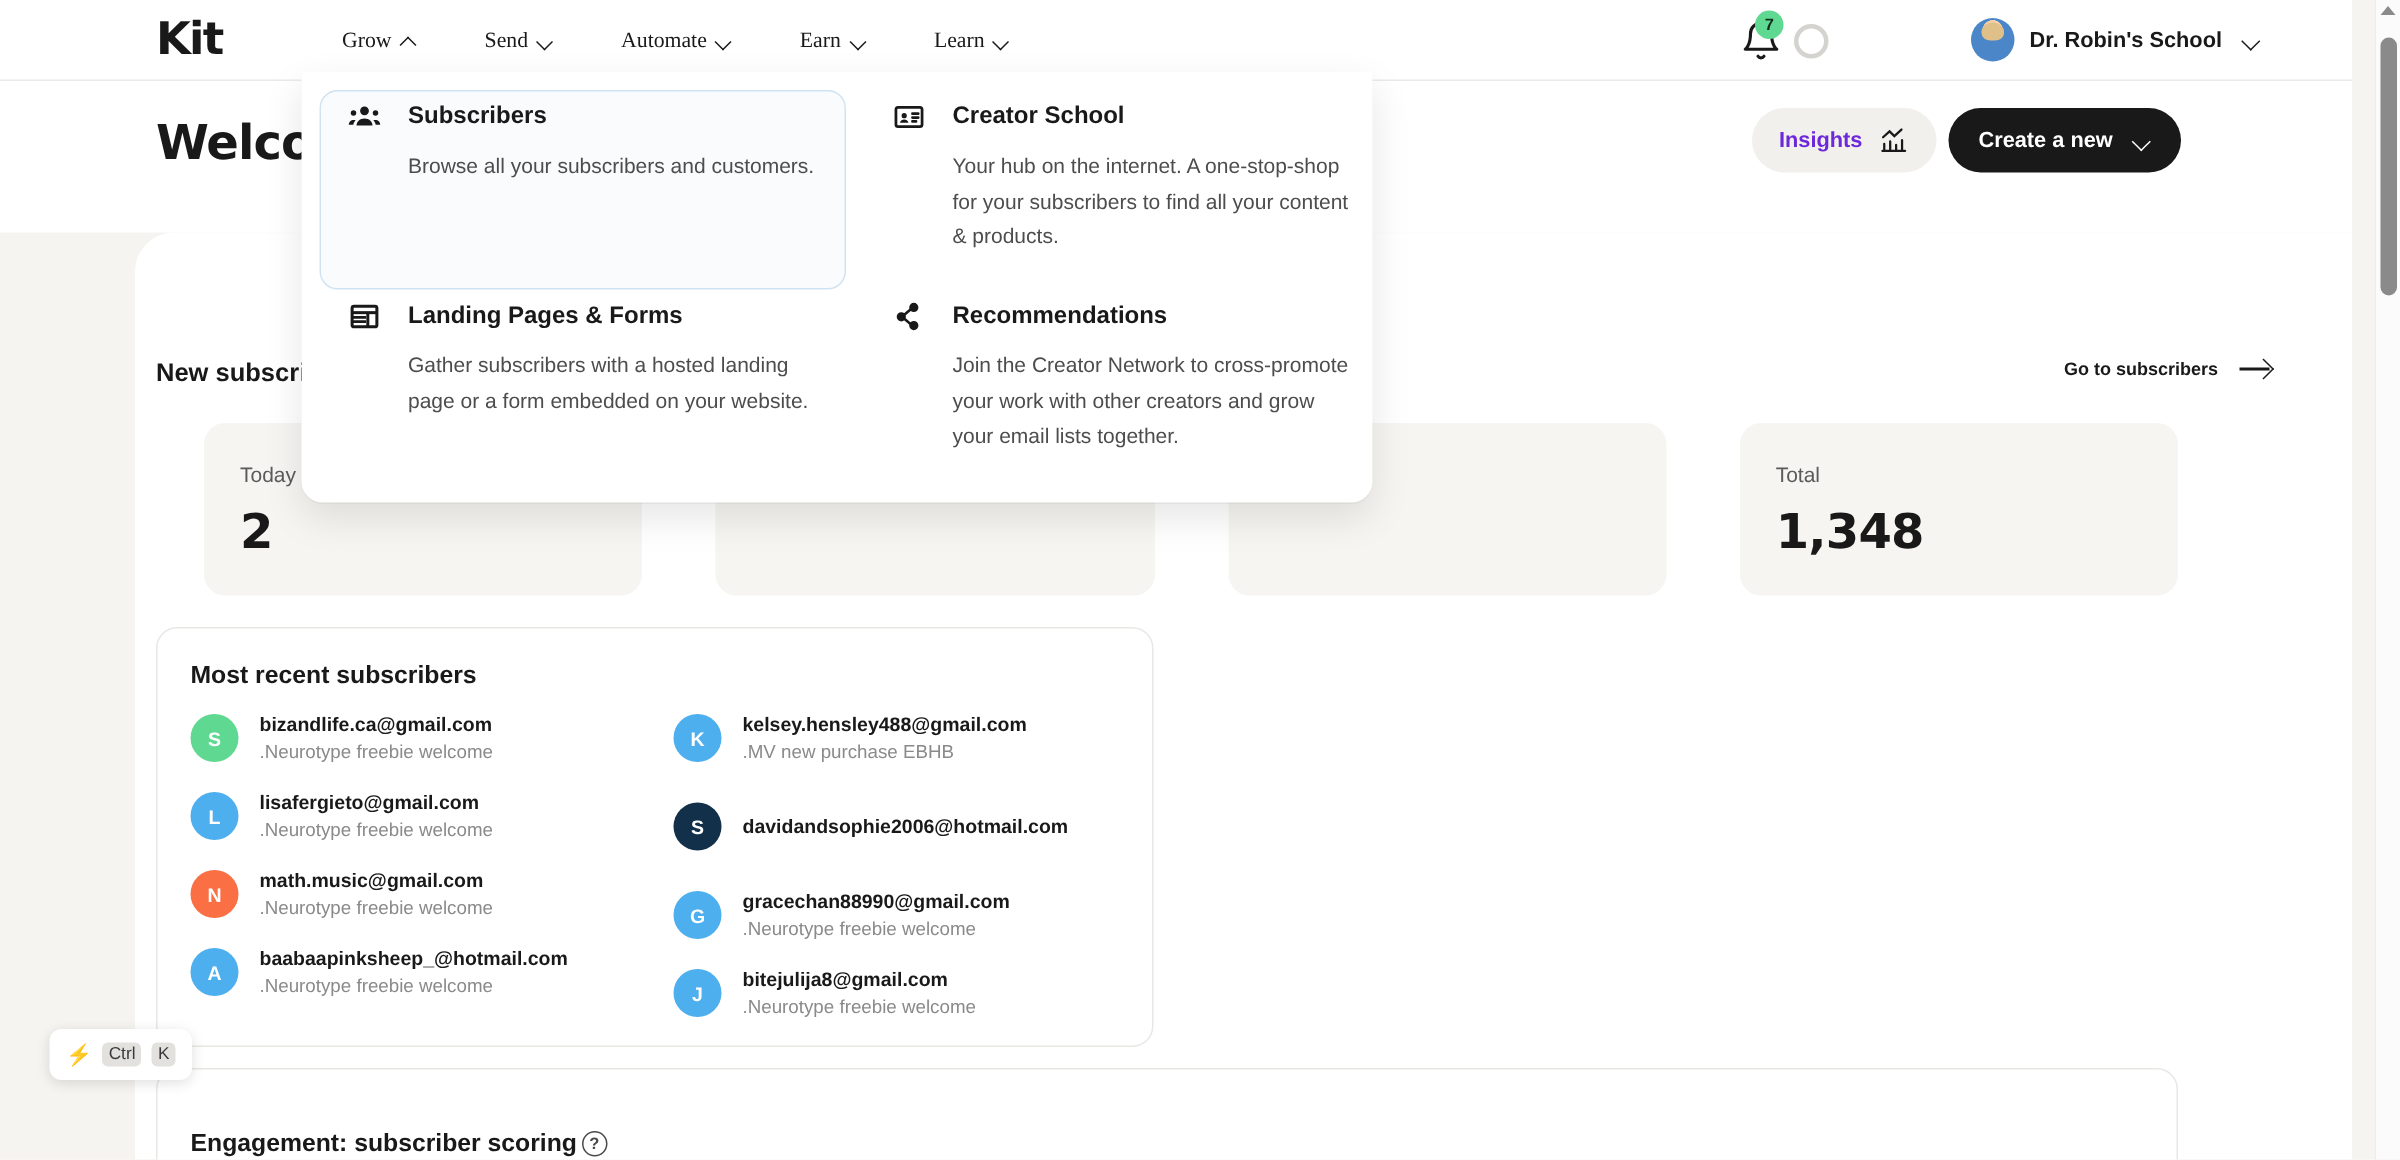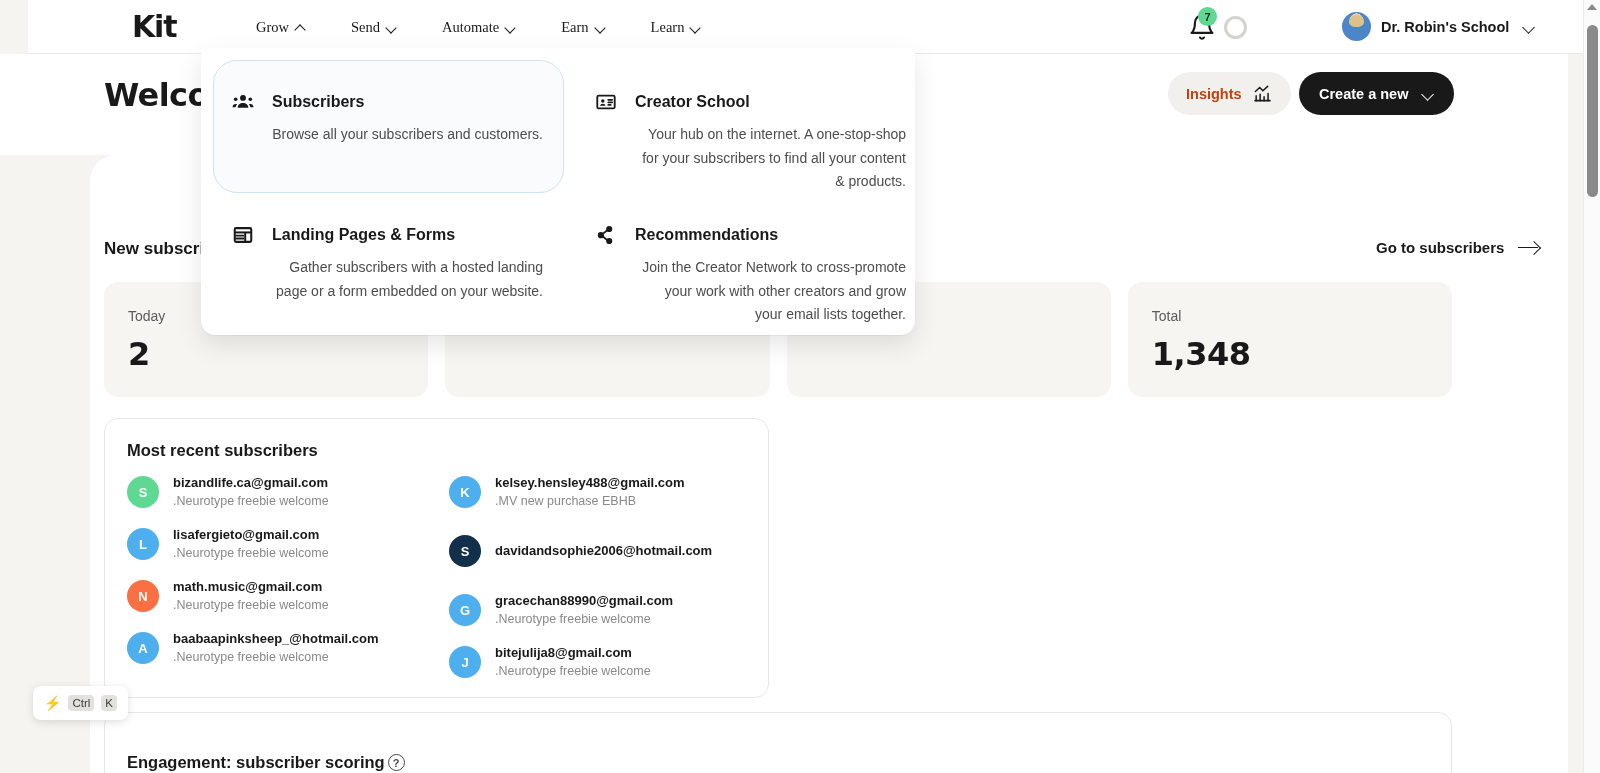--- a/index.html
+++ b/index.html
@@ -12,21 +12,20 @@
   }
   #root { position: relative; width: 1600px; height: 773px; overflow: hidden; }
 
   
   .topnav {
     position: absolute; left: 0; top: 0; width: 1568px; height: 54px;
     background: #ffffff;
     border-bottom: 1px solid #eceae6;
     display: flex; align-items: center;
     z-index: 30;
-    margin-left: 28px;
   }
   .brand {
     position: absolute; left: 104px; top: 11px;
     font-size: 30px; font-weight: 800; letter-spacing: -1.2px;
     color: #191919; line-height: 32px;
     font-family: "DejaVu Sans", sans-serif;
   }
   .navitems { position: absolute; left: 206px; top: 0; height: 54px; display: flex; align-items: center; gap: 0; font-family: Liberation Serif, serif; }
   .navitem {
     display: flex; align-items: center; gap: 7px;
@@ -81,21 +80,21 @@
   
   .page { position: absolute; left: 0; top: 54px; width: 1568px; height: 719px; background: #f6f4f0; }
   .page-head { position: absolute; left: 0; top: 0; width: 1568px; height: 101px; background: #ffffff; }
   .welcome { position: absolute; left: 104px; top: 22px; font-size: 32px; font-weight: 800; letter-spacing: -0.6px; color: #191919; font-family: "DejaVu Sans", sans-serif; }
 
   .btn-insights {
     position: absolute; left: 1168px; top: 18px;
     height: 43px; padding: 0 18px; border-radius: 22px;
     background: #f2f0ec; border: none; cursor: pointer;
     display: flex; align-items: center; gap: 10px;
-    font-size: 14.5px; font-weight: 700; color: #c2410c;
+    font-size: 14.5px; font-weight: 700; color: #6d28d9;
     font-family: "Liberation Sans", sans-serif;
   }
   .btn-create {
     position: absolute; left: 1299px; top: 18px;
     height: 43px; padding: 0 20px; border-radius: 22px;
     background: #191919; border: none; cursor: pointer;
     display: flex; align-items: center; gap: 14px;
     font-size: 14.5px; font-weight: 700; color: #ffffff;
     font-family: "Liberation Sans", sans-serif;
   }
@@ -111,28 +110,28 @@
     position: absolute; left: 90px; top: 101px;
     width: 1478px; height: 618px;
     background: #ffffff;
     border-top-left-radius: 26px;
   }
 
   .sec-title { position: absolute; font-size: 17px; font-weight: 700; color: #191919; }
   .go-subs {
     position: absolute; left: 1286px; top: 84px;
     display: flex; align-items: center; gap: 14px; cursor: pointer;
-    font-size: 15px; font-weight: 700; color: #191919;
+    font-size: 12px; font-weight: 700; color: #191919;
   }
   .arrow-right { width: 22px; height: 14px; position: relative; }
   .arrow-right::before { content:""; position:absolute; left:0; top:6px; width:20px; height:1.9px; background:#191919; }
   .arrow-right::after { content:""; position:absolute; right:1px; top:2px; width:9px; height:9px; border-top:1.9px solid #191919; border-right:1.9px solid #191919; transform: rotate(45deg); }
 
   .stats { position: absolute; left: 104px; top: 127px; width: 1348px; height: 115px; display: flex; gap: 17px; }
-  .stat { flex: 1; background: #f7f5f1; border-radius: 14px; padding: 26px 0 0 24px; }
+  .stat { flex: 1; background: #f7f5f1; border-radius: 14px; padding: 26px 0 0 24px; margin-left: 32px; }
   .stat-label { font-size: 14px; color: #5b5b5b; font-weight: 400; }
   .stat-value { font-size: 32px; font-weight: 800; color: #191919; margin-top: 11px; letter-spacing: -0.5px; font-family: "DejaVu Sans", sans-serif; }
 
   
   .recent {
     position: absolute; left: 104px; top: 263px;
     width: 665px; height: 280px;
     background: #ffffff; border: 1px solid #e9e7e3; border-radius: 14px;
   }
   .recent h3 { position: absolute; left: 22px; top: 22px; font-size: 16.5px; font-weight: 700; color: #191919; }
@@ -175,21 +174,21 @@
   .mega {
     position: absolute; left: 201px; top: 48px;
     width: 714px; height: 287px;
     background: #ffffff;
     border-bottom-left-radius: 14px; border-bottom-right-radius: 14px;
     box-shadow: 0 10px 26px rgba(0,0,0,0.10), 0 1px 0 rgba(0,0,0,0.04);
     z-index: 50;
     padding: 12px;
   }
   .mega-grid { display: grid; grid-template-columns: 351px 351px; grid-template-rows: 133px auto; gap: 0 12px; }
-  .mega-item { padding: 30px 20px 18px 18px; border-radius: 24px; border: 1px solid transparent; cursor: pointer; text-align: right; }
+  .mega-item { padding: 6px 20px 18px 18px; border-radius: 12px; border: 1px solid transparent; cursor: pointer; }
   .mega-item.active { background: #fafbfc; border-color: #cfe3f3; }
   .mega-head { display: flex; align-items: center; gap: 18px; }
   .mega-ico { width: 22px; height: 22px; flex: none; color: #191919; display: flex; align-items: center; justify-content: center; }
   .mega-title { font-size: 16px; font-weight: 700; color: #191919; }
   .mega-desc { font-size: 14px; color: #4d4d4d; line-height: 23.5px; margin-top: 10px; margin-left: 40px; }
 </style>
 </head>
 <body>
 
 <div id="root">

